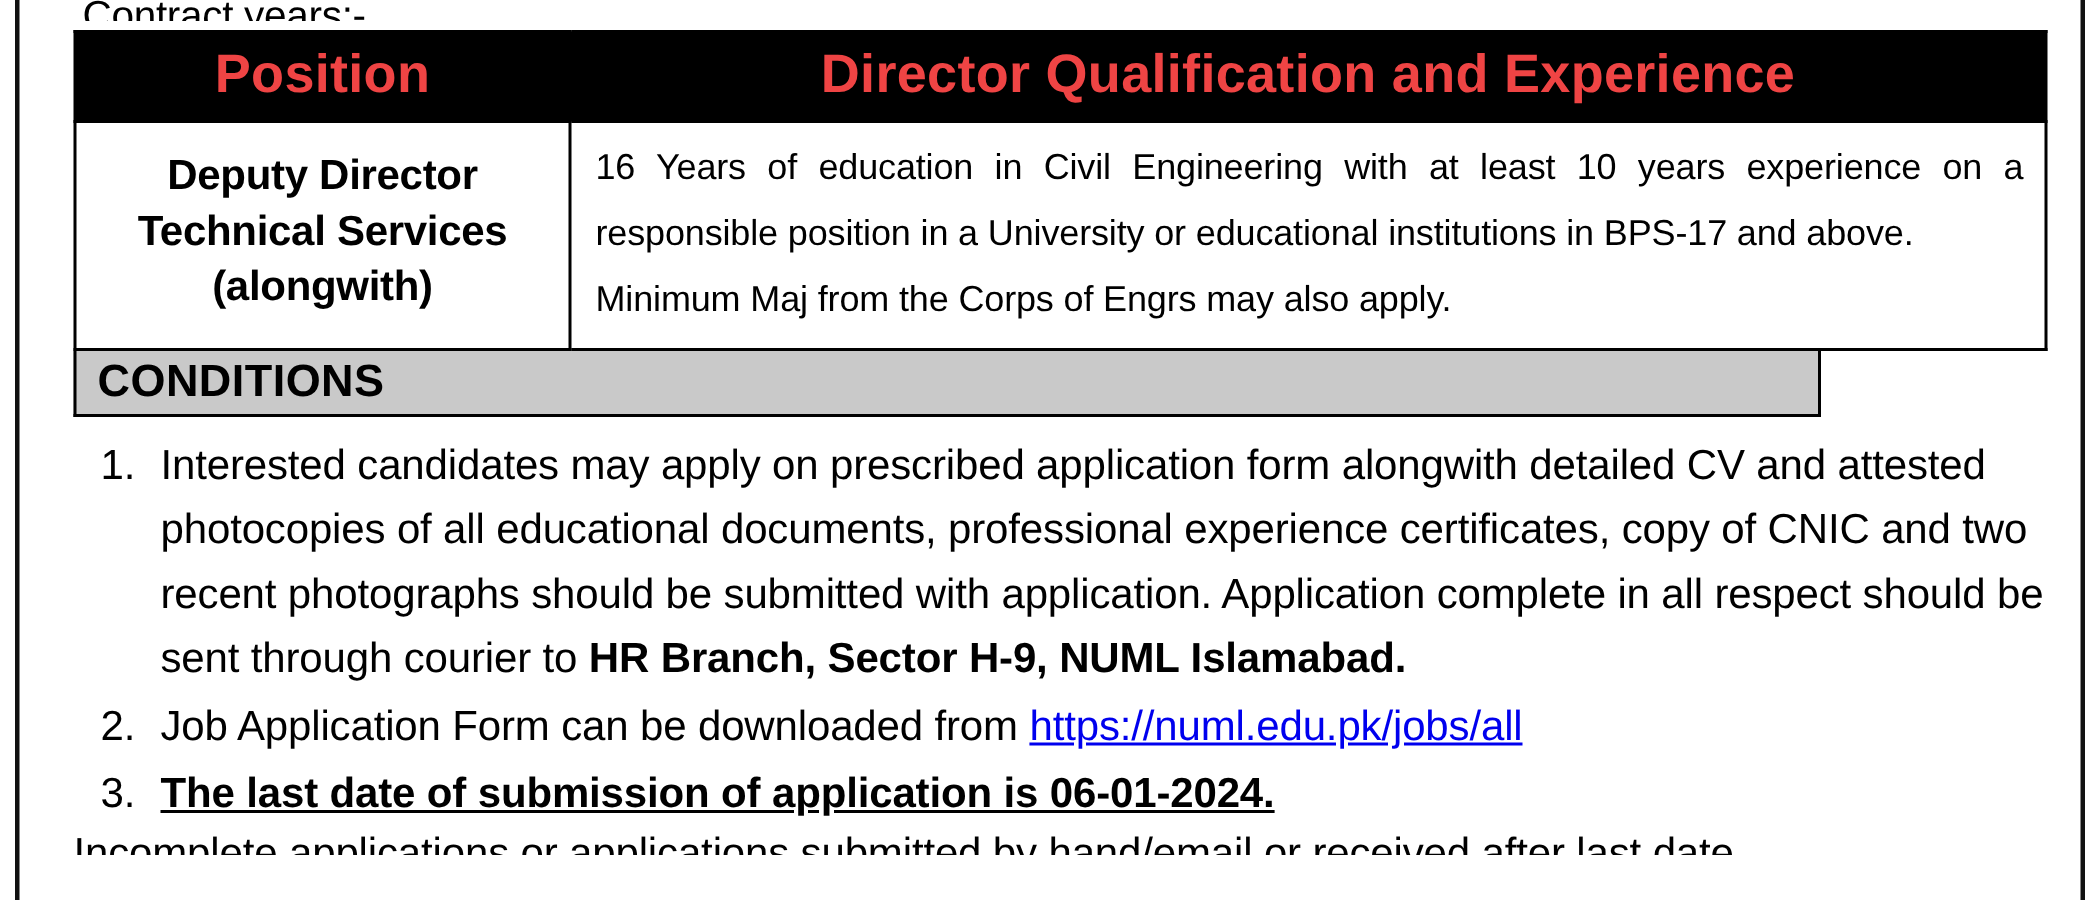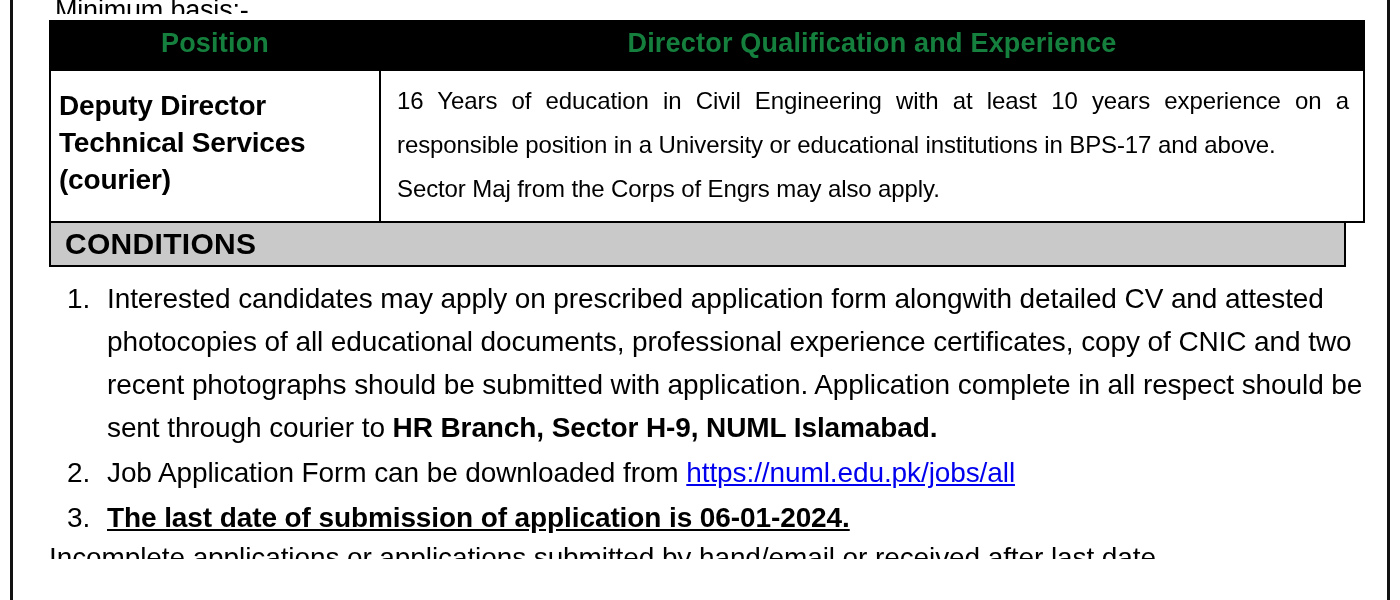--- a/index.html
+++ b/index.html
@@ -61,50 +61,51 @@
     border-collapse: collapse;
     border: 2px solid #000;
     table-layout: fixed;
   }
   .tbl th, .tbl td {
     border: 2px solid #000;
     vertical-align: top;
   }
   .hdr-row th {
     background: #000000;
-    color: #15803d;
-    font-size: 27px;
+    color: #ef4444;
+    font-size: 36px;
     font-weight: bold;
     text-align: center;
     padding: 6px 0 10px 0;
     letter-spacing: 0.2px;
   }
   .col-position { width: 330px; }
 
   .cell-position {
+    text-align: center;
     font-size: 28px;
     font-weight: bold;
     line-height: 37px;
     padding: 16px 8px 12px 8px;
     letter-spacing: -0.2px;
   }
   .cell-qual {
     font-size: 24px;
     line-height: 44px;
     padding: 8px 14px 10px 16px;
     letter-spacing: -0.1px;
   }
   .cell-qual .just {
     text-align: justify;
     text-align-last: left;
   }
 
   
   .conditions-bar {
-    width: 1297px;
+    width: 1165px;
     margin-left: 14px;
     background: #c9c9c9;
     border: 2px solid #000;
     border-top: none;
     box-sizing: border-box;
     height: 44px;
     display: flex;
     align-items: center;
     padding-left: 14px;
   }
@@ -156,41 +157,41 @@
 </head>
 <body>
 
 <div class="page">
 
   <div class="edge-left"></div>
   <div class="edge-right"></div>
 
   <div class="content">
 
-    <div class="clipped-top">Minimum basis:-</div>
+    <div class="clipped-top">Contract years:-</div>
 
     <table class="tbl">
       <colgroup>
         <col class="col-position">
         <col>
       </colgroup>
       <tbody>
           <tr class="hdr-row">
         <th>Position</th>
         <th>Director Qualification and Experience</th>
       </tr>
       <tr>
         <td class="cell-position">
           <div>Deputy Director</div>
           <div>Technical Services</div>
-          <div>(courier)</div>
+          <div>(alongwith)</div>
         </td>
         <td class="cell-qual">
           <div class="just">16 Years of education in Civil Engineering with at least 10 years experience on a responsible position in a University or educational institutions in BPS-17 and above.</div>
-          <div>Sector Maj from the Corps of Engrs may also apply.</div>
+          <div>Minimum Maj from the Corps of Engrs may also apply.</div>
         </td>
       </tr>
     </tbody>
       </table>
 
     <div class="conditions-bar">
       <span>CONDITIONS</span>
     </div>
 
     <ol class="cond-list">

